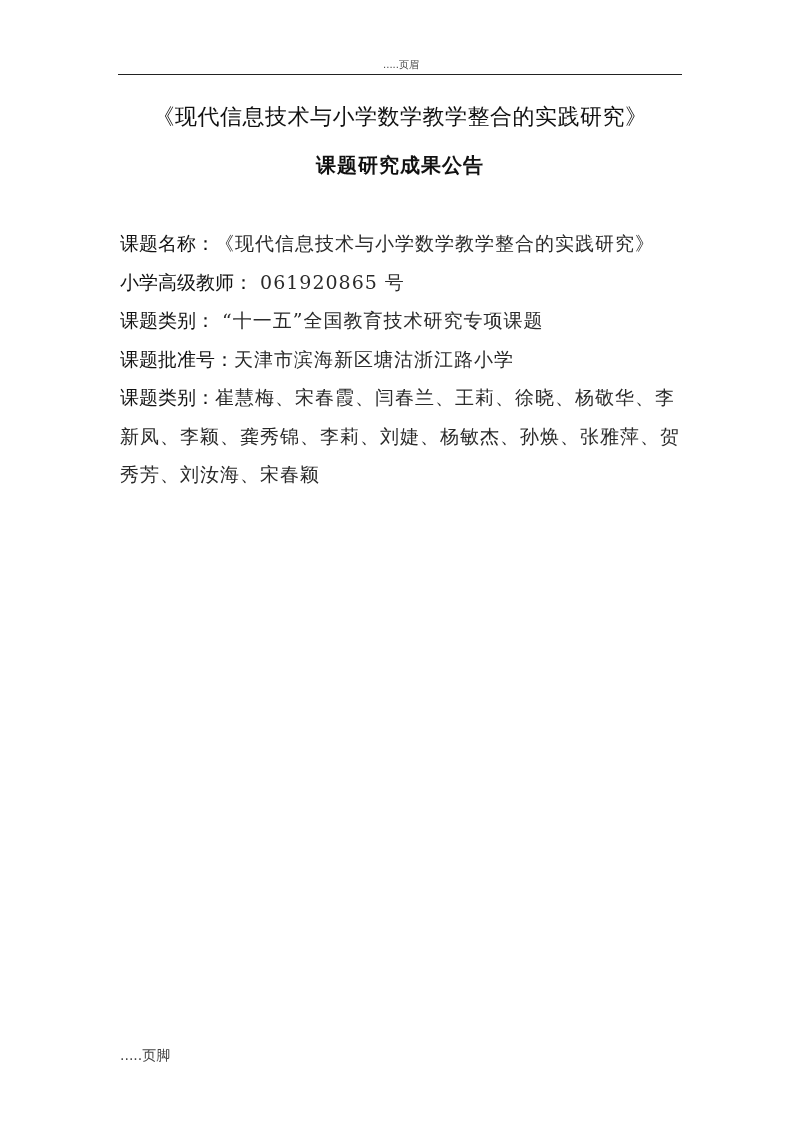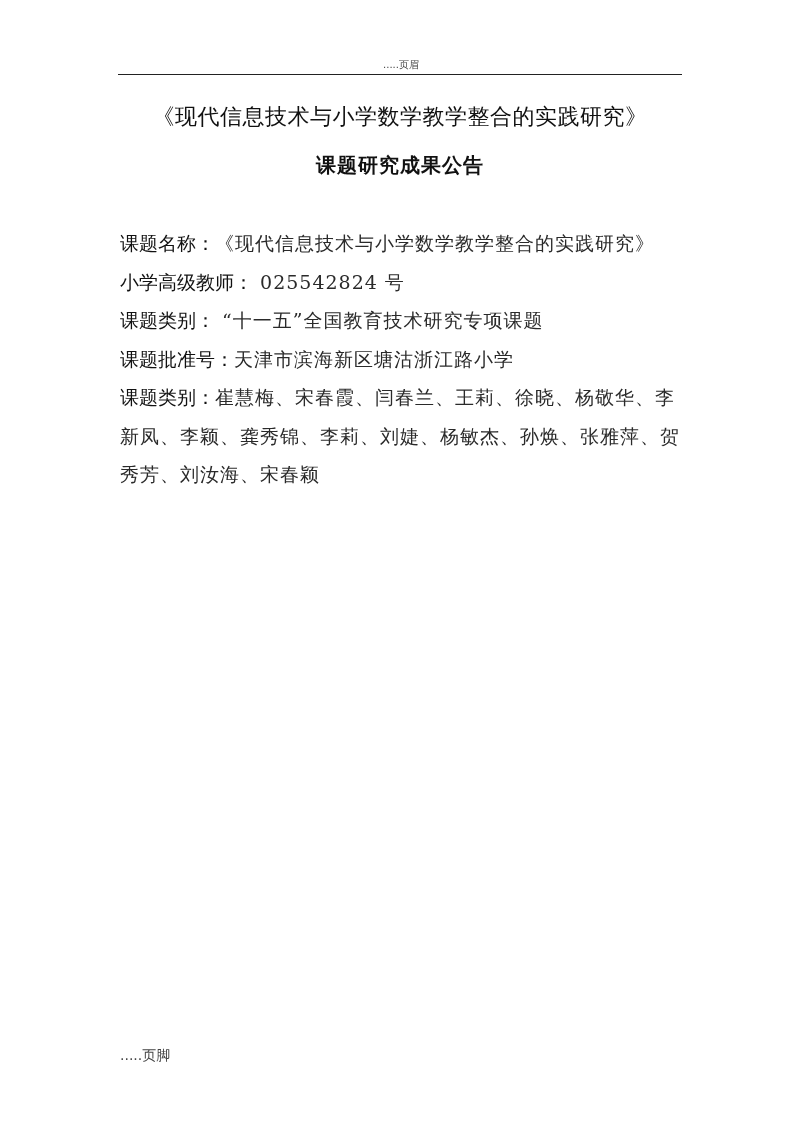--- a/index.html
+++ b/index.html
@@ -91,21 +91,21 @@
 <div class="header-rule"></div>
 
 <div class="doc-title title-main">《现代信息技术与小学数学教学整合的实践研究》</div>
 <div class="doc-title title-sub">课题研究成果公告</div>
 
 <div class="body">
   <p class="field">
     <span class="label">课题名称：</span><span class="value">《现代信息技术与小学数学教学整合的实践研究》</span>
   </p>
   <p class="field">
-    <span class="label">小学高级教师：</span><span class="value">  025542824 号</span>
+    <span class="label">小学高级教师：</span><span class="value">  061920865 号</span>
   </p>
   <p class="field">
     <span class="label">课题类别：</span><span class="value">  “十一五”全国教育技术研究专项课题</span>
   </p>
   <p class="field">
     <span class="label">课题批准号：</span><span class="value">天津市滨海新区塘沽浙江路小学</span>
   </p>
   <p class="field">
     <span class="label">课题类别：</span><span class="value">崔慧梅、宋春霞、闫春兰、王莉、徐晓、杨敬华、李新凤、李颖、龚秀锦、李莉、刘婕、杨敏杰、孙焕、张雅萍、贺秀芳、刘汝海、宋春颖</span>
   </p>

